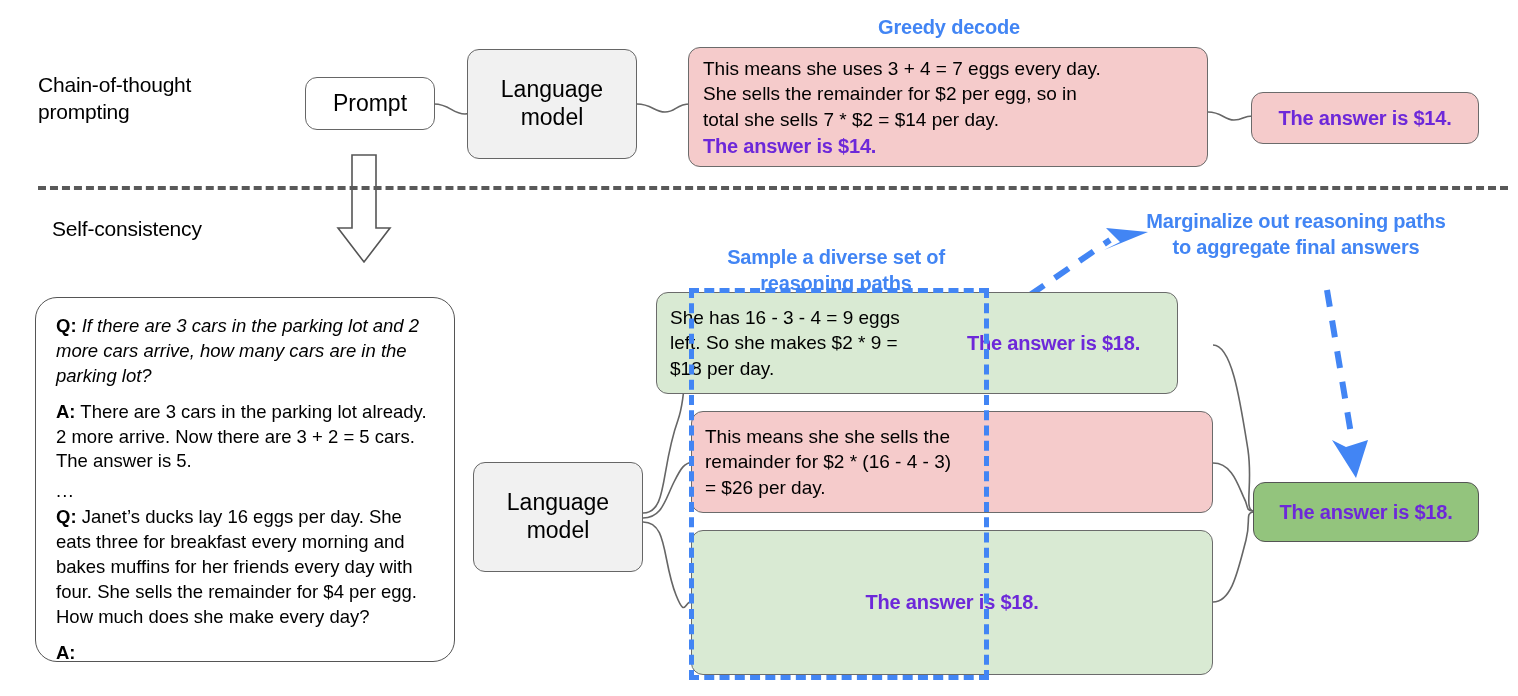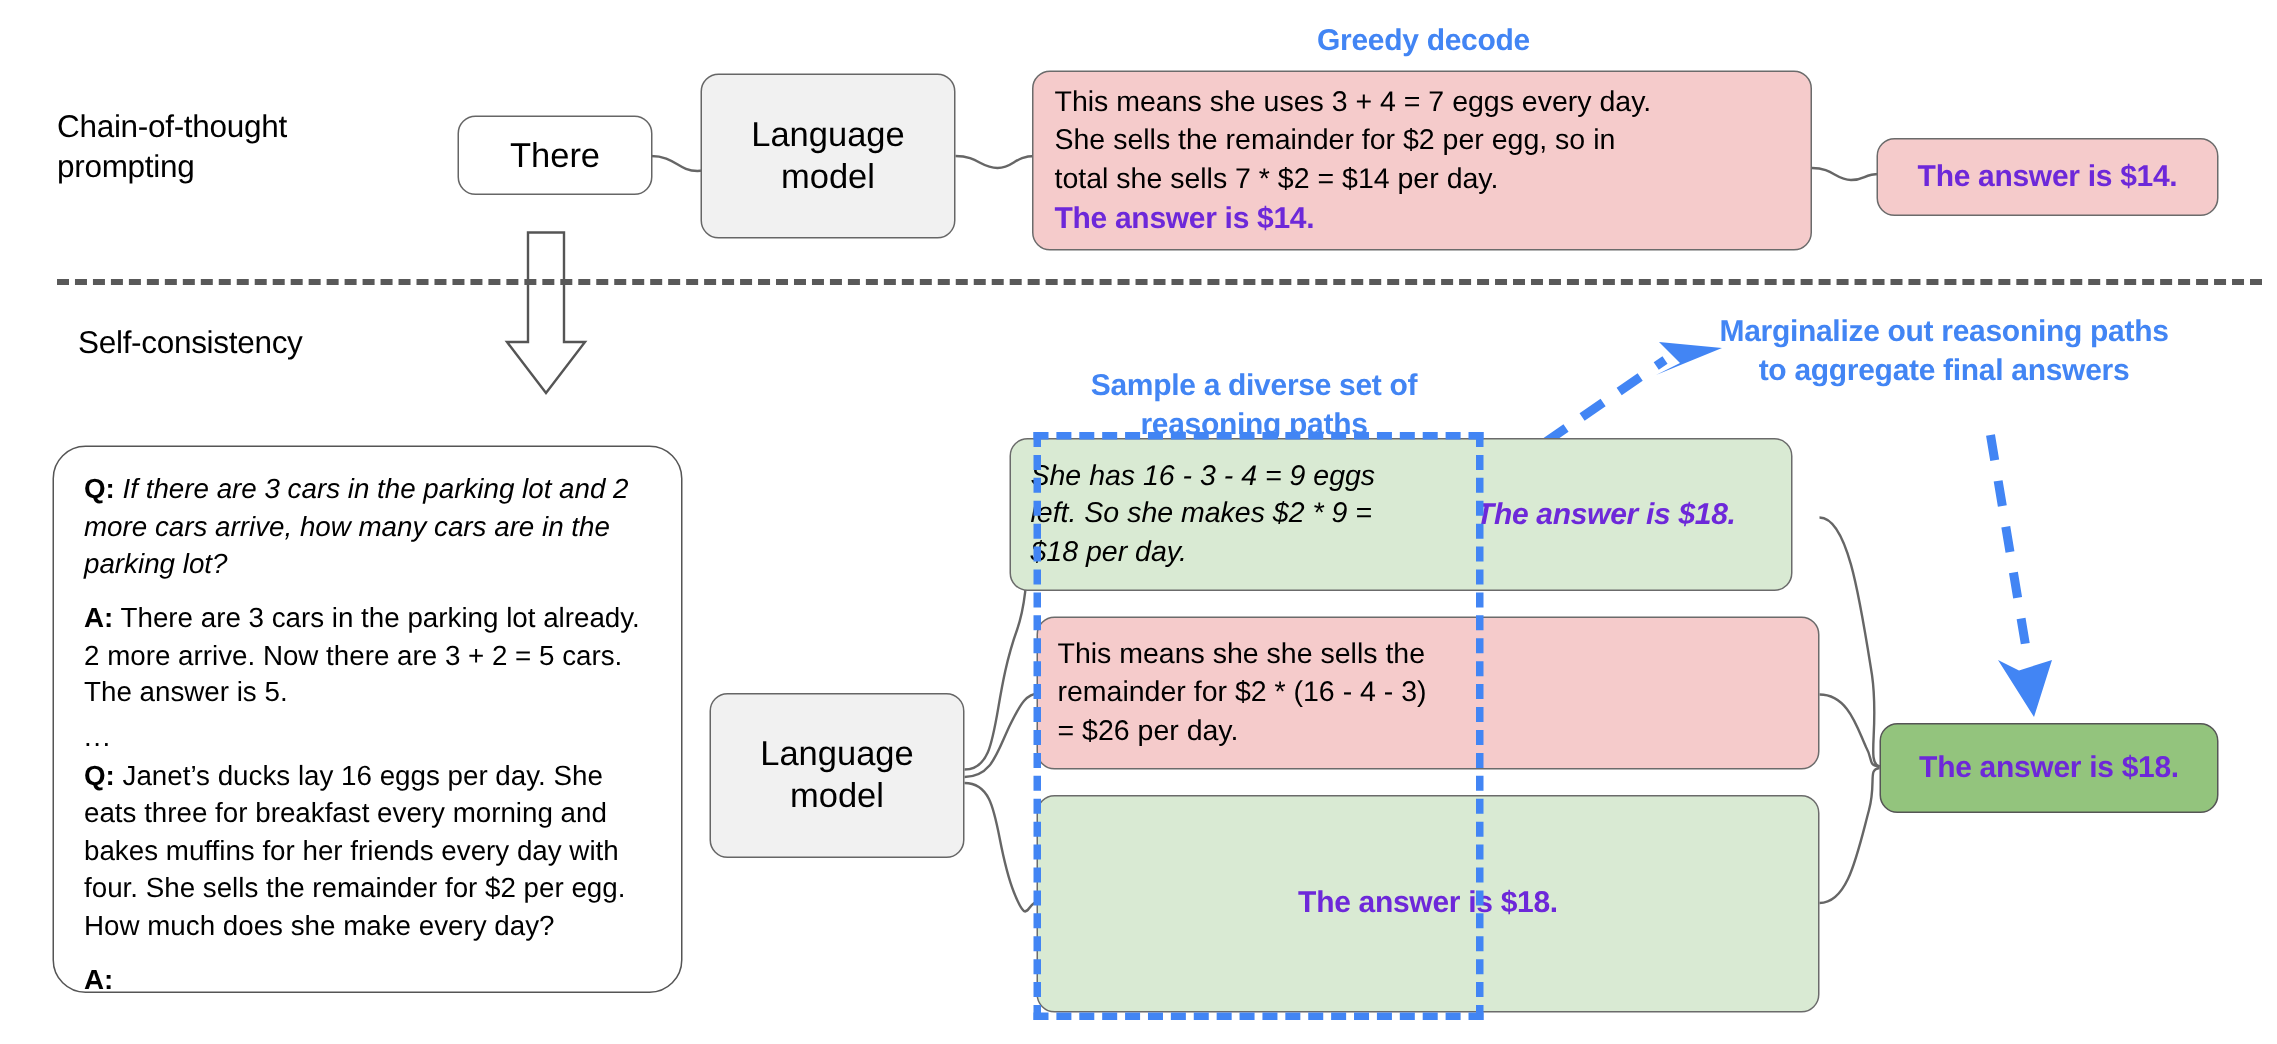--- a/index.html
+++ b/index.html
@@ -174,21 +174,21 @@
     <path d="M1327,290 L1352,440" fill="none" stroke="#4285f4" stroke-width="6" stroke-dasharray="17,14" stroke-linecap="butt"></path>
     <path d="M1356,478 L1332,440 L1346,447 L1368,440 Z" fill="#4285f4"></path>
   </svg>
 
   <div class="abs divider" style="left:38px; top:186px;"></div>
 
   <div class="abs section-title" style="left:38px; top:72px; width:260px; white-space:pre-line;">Chain-of-thought
 prompting</div>
 
   <div class="abs node node-center node-plain" style="left:305px; top:77px; width:130px; height:53px;">
-    <span>There</span>
+    <span>Prompt</span>
   </div>
 
   <div class="abs node node-center node-plain node-gray" style="left:467px; top:49px; width:170px; height:110px; white-space:pre-line;">
     <span>Language
 model</span>
   </div>
 
   <div class="abs blue-caption" style="left:690px; top:14px; width:518px; white-space:pre-line;">Greedy decode</div>
 
   <div class="abs node node-pink" style="left:688px; top:47px; width:520px; height:120px; align-items:flex-end;">
@@ -211,39 +211,39 @@
       <span class="qa-tag">Q:</span>
       <span class="qa-italic">If there are 3 cars in the parking lot and 2 more cars arrive, how many cars are in the parking lot?</span>
     </p>
     <p class="qa-line">
       <span class="qa-tag">A:</span>
       <span>There are 3 cars in the parking lot already. 2 more arrive. Now there are 3 + 2 = 5 cars. The answer is 5.</span>
     </p>
     <p class="ellipsis">...</p>
     <p class="qa-line">
       <span class="qa-tag">Q:</span>
-      <span>Janet’s ducks lay 16 eggs per day. She eats three for breakfast every morning and bakes muffins for her friends every day with four. She sells the remainder for $2 per egg. How much does she make every day?</span>
+      <span>Janet’s ducks lay 16 eggs per day. She eats three for breakfast every morning and bakes muffins for her friends every day with four. She sells the remainder for $4 per egg. How much does she make every day?</span>
     </p>
     <p class="qa-line">
       <span class="qa-tag">A:</span>
     </p>
   </div>
 
   <div class="abs node node-center node-plain node-gray" style="left:473px; top:462px; width:170px; height:110px; white-space:pre-line;">
     <span>Language
 model</span>
   </div>
 
   <div class="abs blue-caption" style="left:676px; top:216px; width:320px; white-space:pre-line;margin-top:28px;">Sample a diverse set of
 reasoning paths</div>
 
   <div class="abs blue-caption" style="left:1096px; top:208px; width:400px; white-space:pre-line;">Marginalize out reasoning paths
 to aggregate final answers</div>
 
-  <div class="abs split-row node-green-light" style="left:673px; top:292px; width:522px; height:102px;font-style:italic;">
+  <div class="abs split-row node-green-light" style="left:656px; top:292px; width:522px; height:102px;">
     <div class="split-reason" style="width:273px;">
       <div class="body-text">She has 16 - 3 - 4 = 9 eggs
 left. So she makes $2 * 9 =
 $18 per day.</div>
     </div>
     <div class="split-answer">
       <span class="bold-answer">The answer is $18.</span>
     </div>
   </div>
 

